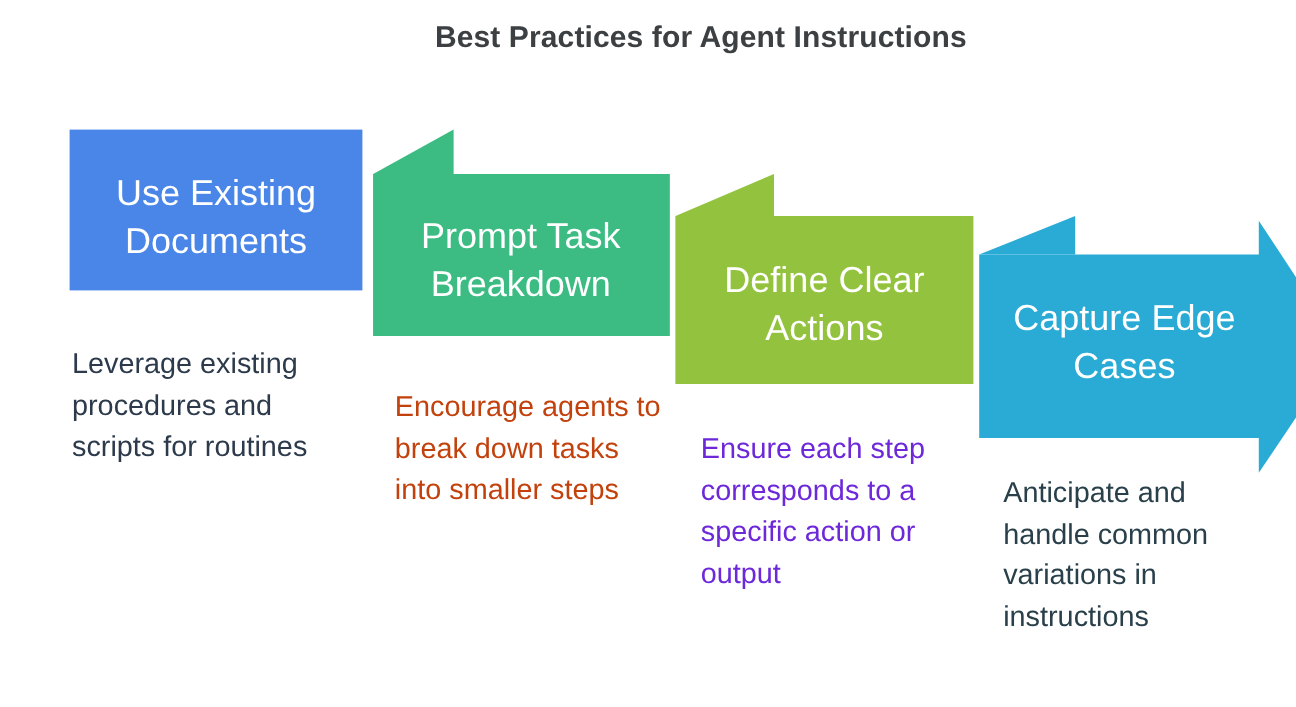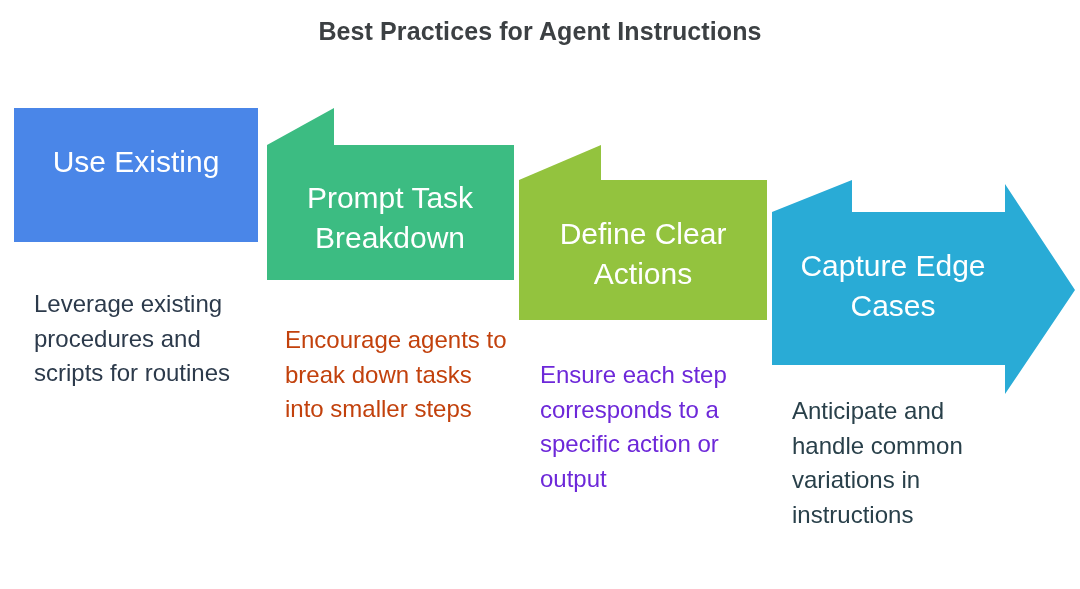--- a/index.html
+++ b/index.html
@@ -12,20 +12,21 @@
     background: #ffffff;
     font-family: "Liberation Sans", sans-serif;
     overflow: hidden;
     position: relative;
   }
 
   #diagram-root {
     position: relative;
     width: 868px;
     height: 589px;
+    margin-left: 44px;
   }
 
   
   #page-title {
     position: absolute;
     left: 0;
     top: 17px;
     width: 1080px;
     text-align: center;
     font-size: 25px;
@@ -59,21 +60,21 @@
   #stage-label-3 { left: 782px; top: 246px; width: 222px; }
 
   
   .stage-caption {
     position: absolute;
     font-size: 24px;
     line-height: 1.44;
     font-family: "Liberation Sans", sans-serif;
   }
 
-  #stage-caption-0 { left: 34px;  top: 287px; width: 220px; color: #2c3a4b; }
+  #stage-caption-0 { left: 16px;  top: 287px; width: 220px; color: #2c3a4b; }
   #stage-caption-1 { left: 285px; top: 323px; width: 222px; color: #c2410c; }
   #stage-caption-2 { left: 540px; top: 358px; width: 205px; color: #6d28d9; }
   #stage-caption-3 { left: 792px; top: 394px; width: 208px; color: #29404a; }
 </style>
 </head>
 <body>
 
 <div id="diagram-root">
 
   <div id="page-title">Best Practices for Agent Instructions</div>
@@ -94,20 +95,21 @@
 
     <polygon points="772,212 852,180 852,212" fill="#29abd6"></polygon>
 
     <polygon points="772,212 1005,212 1005,184 1075,290 1005,394 1005,365 772,365" fill="#29abd6"></polygon>
 
     <polygon points="519,180 767,180 767,320 519,320" fill="#93c33e"></polygon>
   </svg>
 
   <div class="stage-label" id="stage-label-0">
     <div>Use Existing</div>
+    <div>Documents</div>
   </div>
 
   <div class="stage-label" id="stage-label-1">
     <div>Prompt Task</div>
     <div>Breakdown</div>
   </div>
 
   <div class="stage-label" id="stage-label-2">
     <div>Define Clear</div>
     <div>Actions</div>

